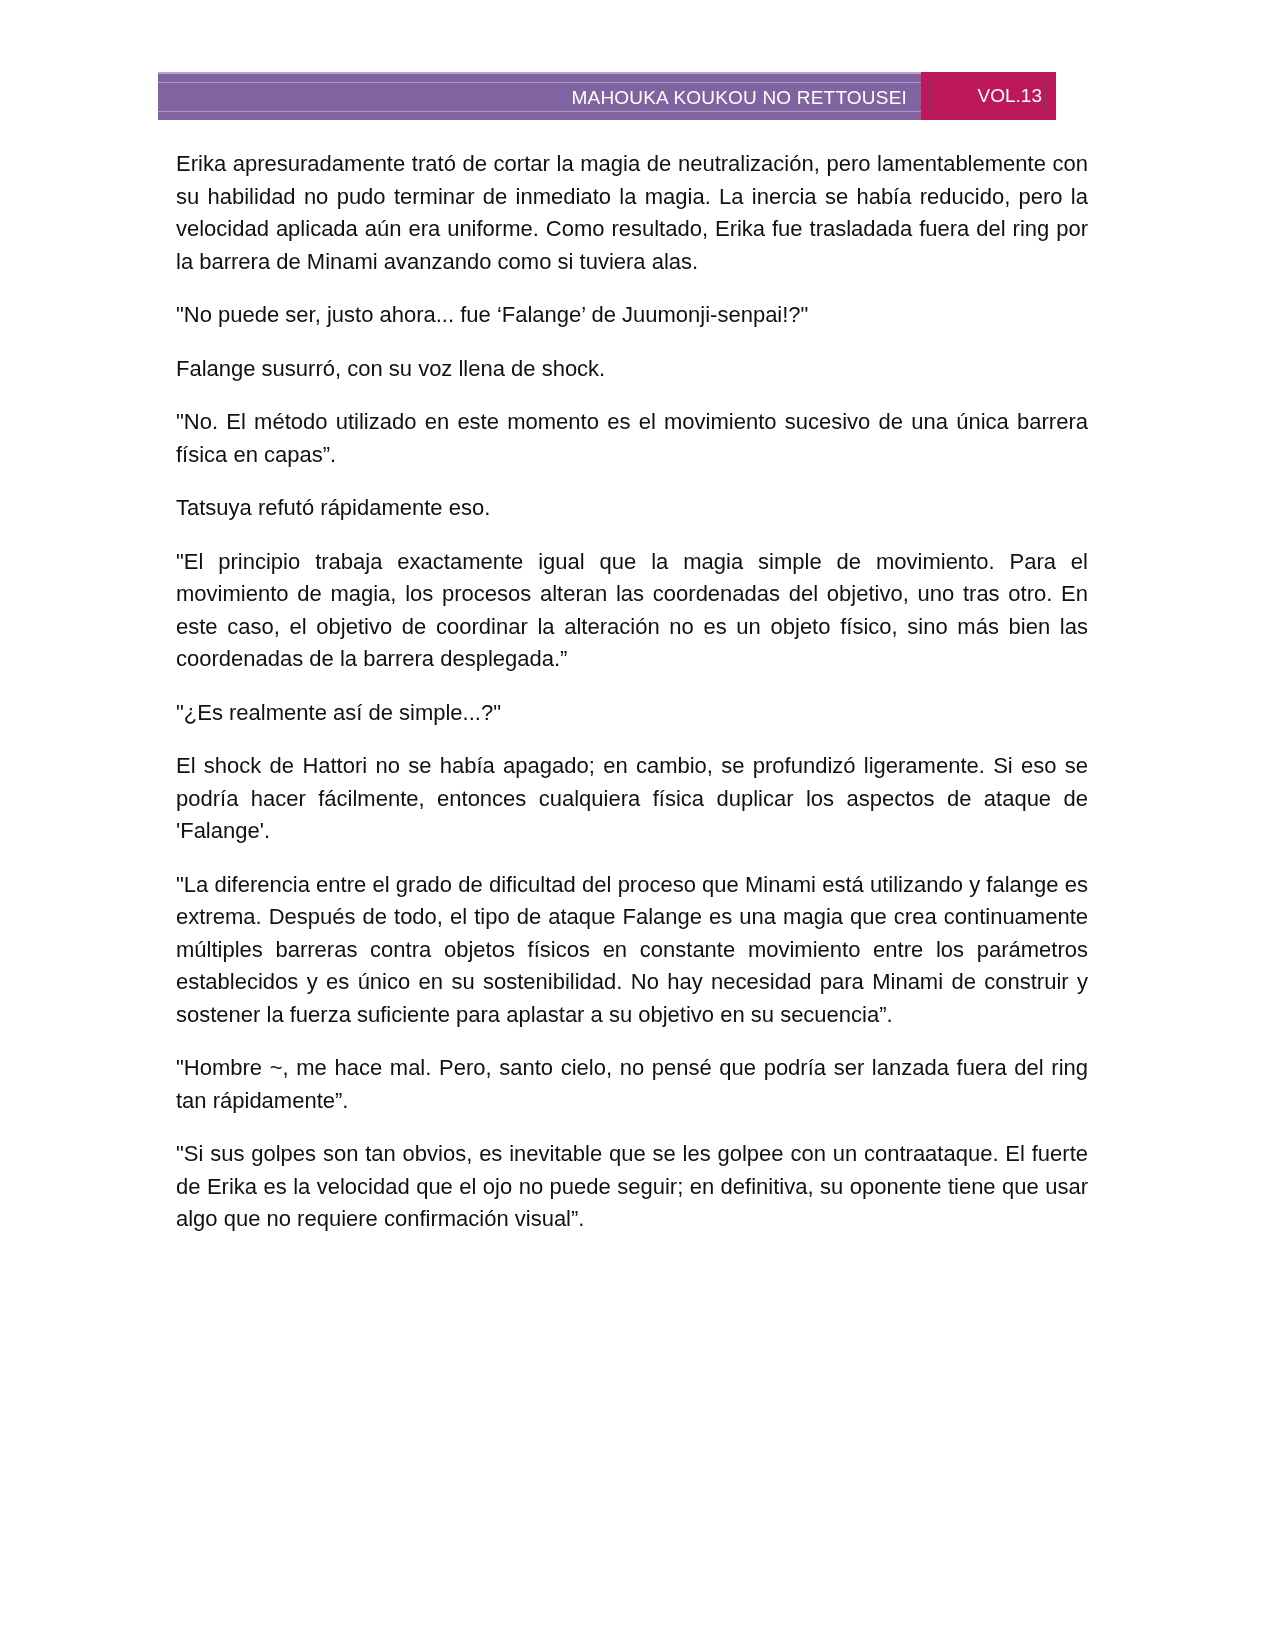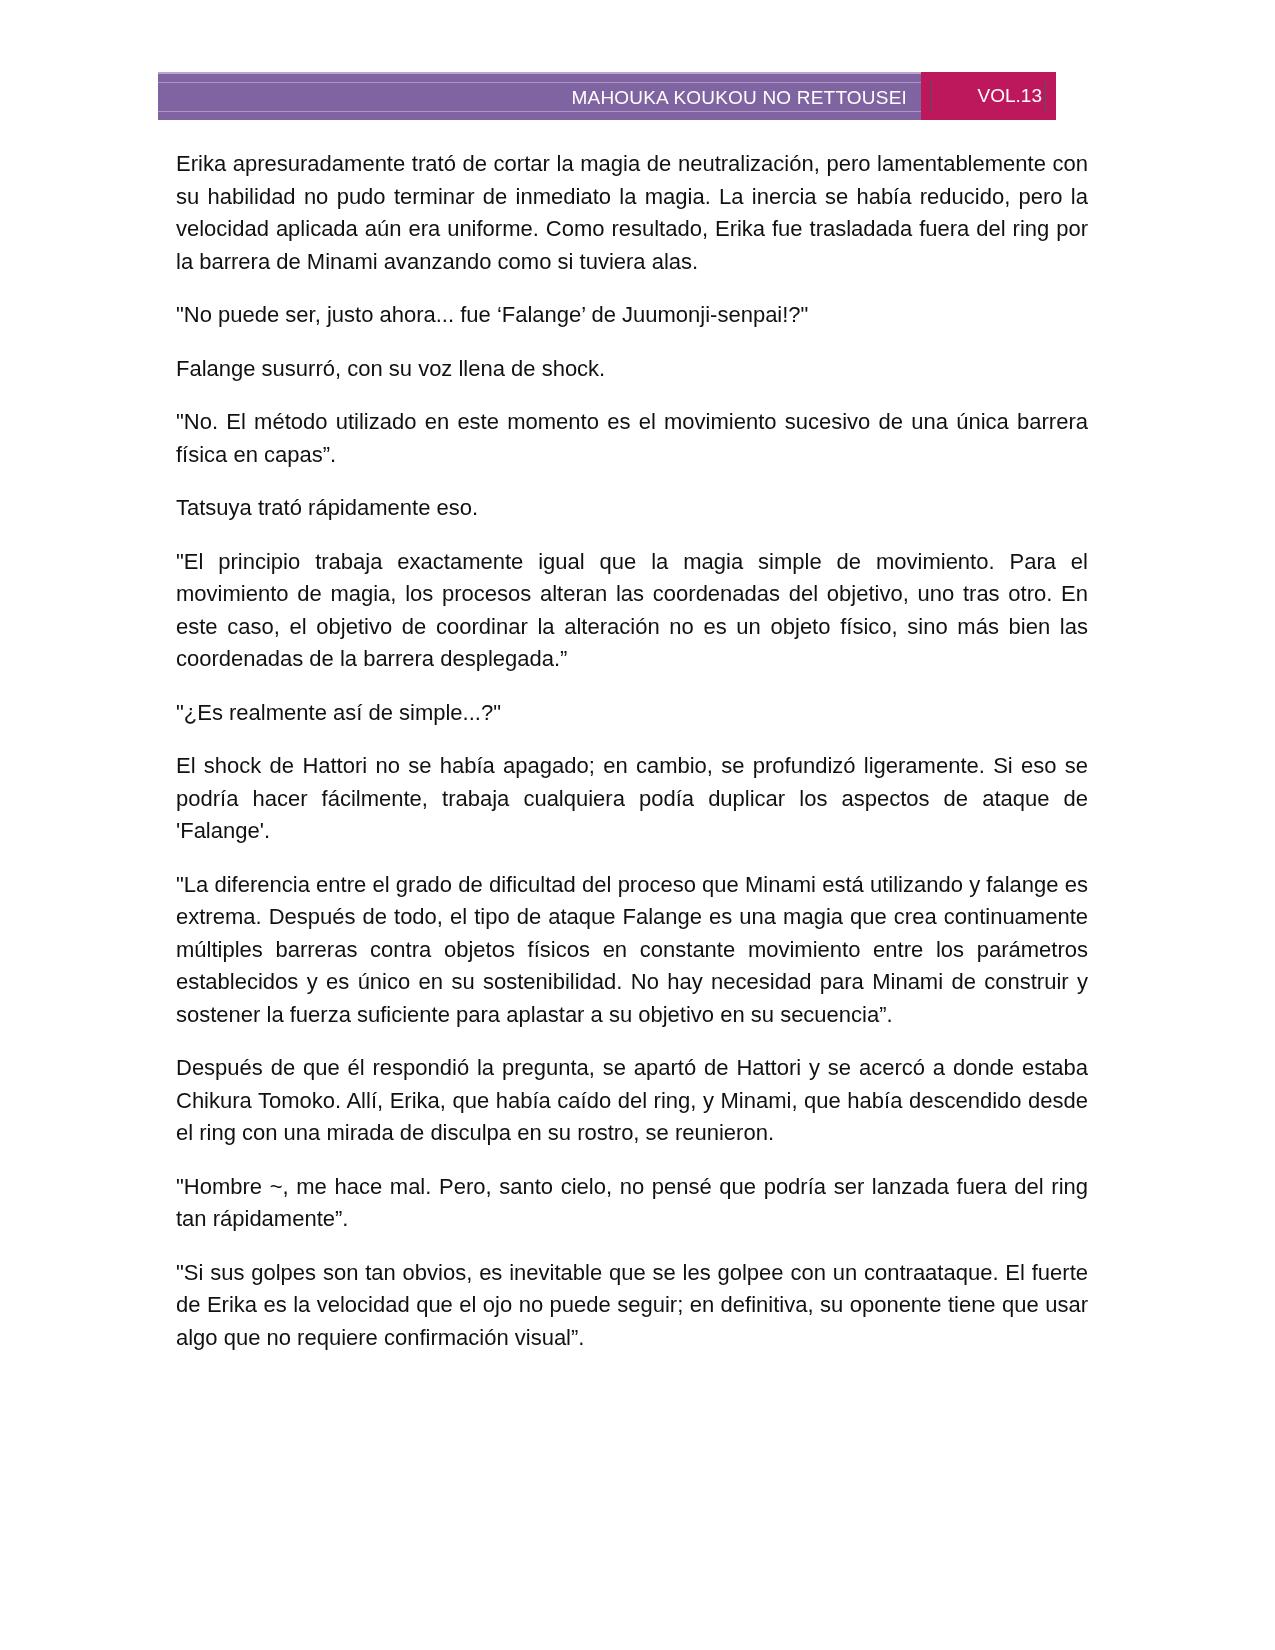--- a/index.html
+++ b/index.html
@@ -52,21 +52,20 @@
   <div class="header-right">
     <span class="header-vol">VOL.13</span>
   </div>
 </div>
 
 <div class="content">
   <p>Erika apresuradamente trató de cortar la magia de neutralización, pero lamentablemente con su habilidad no pudo terminar de inmediato la magia. La inercia se había reducido, pero la velocidad aplicada aún era uniforme. Como resultado, Erika fue trasladada fuera del ring por la barrera de Minami avanzando como si tuviera alas.</p>
   <p>"No puede ser, justo ahora... fue ‘Falange’ de  Juumonji-senpai!?"</p>
   <p>Falange susurró, con su voz llena de shock.</p>
   <p>"No. El método utilizado en este momento es el movimiento sucesivo de una única barrera física en capas”.</p>
-  <p>Tatsuya trató rápidamente eso.</p>
+  <p>Tatsuya refutó rápidamente eso.</p>
   <p>"El principio trabaja exactamente igual que la magia simple de movimiento. Para el movimiento de magia, los procesos alteran las coordenadas del objetivo, uno tras otro. En este caso, el objetivo de coordinar la alteración no es un objeto físico, sino más bien las coordenadas de la barrera desplegada.”</p>
   <p>"¿Es realmente así de simple...?"</p>
-  <p>El shock de Hattori no se había apagado; en cambio, se profundizó ligeramente. Si eso se podría hacer fácilmente, trabaja cualquiera podía duplicar los aspectos de ataque de 'Falange'.</p>
+  <p>El shock de Hattori no se había apagado; en cambio, se profundizó ligeramente. Si eso se podría hacer fácilmente, entonces cualquiera física duplicar los aspectos de ataque de 'Falange'.</p>
   <p>"La diferencia entre el grado de dificultad del proceso que Minami está utilizando y falange es extrema. Después de todo, el tipo de ataque Falange es una magia que crea continuamente múltiples barreras contra objetos físicos en constante movimiento entre los parámetros establecidos y es único en su sostenibilidad. No hay necesidad para Minami de construir y sostener la fuerza suficiente para aplastar a su objetivo en su secuencia”.</p>
-  <p>Después de que él respondió la pregunta, se apartó de Hattori y se acercó a donde estaba Chikura Tomoko. Allí, Erika, que había caído del ring, y Minami, que había descendido desde el ring con una mirada de disculpa en su rostro, se reunieron.</p>
   <p>"Hombre ~, me hace mal. Pero, santo cielo, no pensé que podría ser lanzada fuera del ring tan rápidamente”.</p>
   <p>"Si sus golpes son tan obvios, es inevitable que se les golpee con un contraataque. El fuerte de Erika es la velocidad que el ojo no puede seguir; en definitiva, su oponente tiene que usar algo que no requiere confirmación visual”.</p>
 </div>
 
 </body></html>

